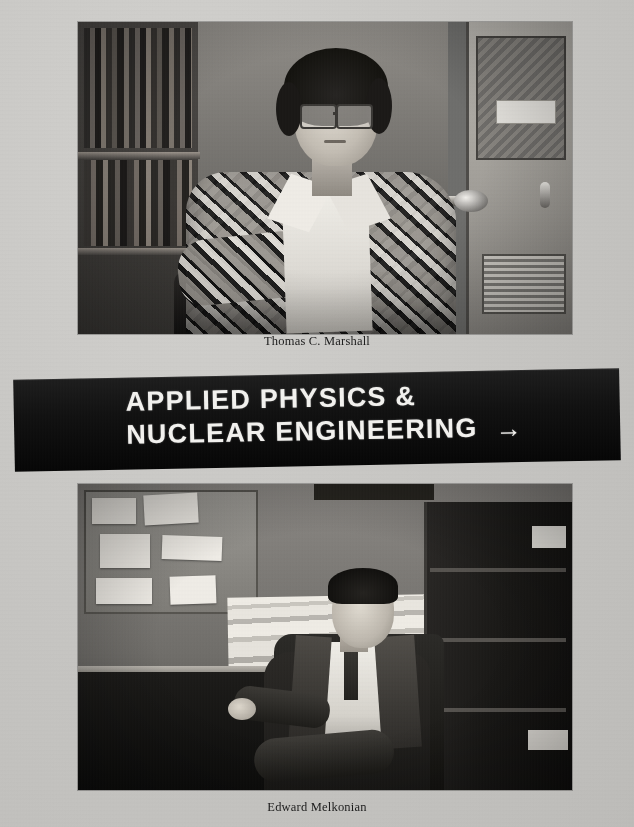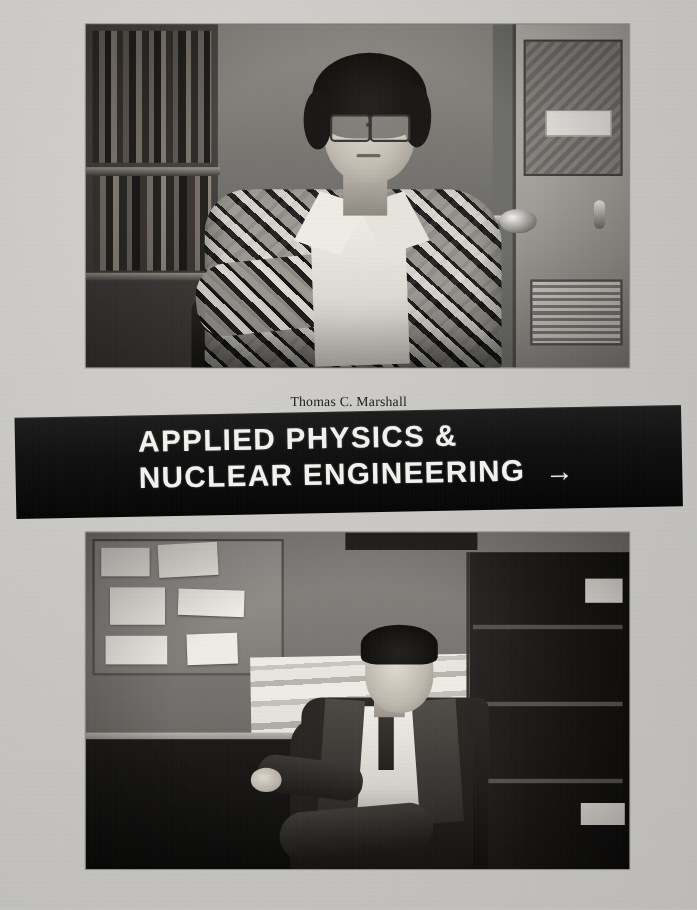--- a/index.html
+++ b/index.html
@@ -180,21 +180,21 @@
   
   .caption {
     position: absolute;
     left: 0; right: 0;
     text-align: center;
     font-family: "Liberation Serif", serif;
     font-size: 12.5px;
     color: #1b1b1b;
     letter-spacing: .2px;
   }
-  .caption-top { top: 358px; }
+  .caption-top { top: 334px; }
   .caption-bottom { top: 800px; }
 
   
   .sign {
     position: absolute;
     left: 14px;
     top: 374px;
     width: 606px;
     height: 92px;
     background: linear-gradient(180deg,#1d1d1d 0%,#111111 40%,#060606 100%);
@@ -408,15 +408,16 @@
     <div class="pb-tie"></div>
     <div class="pb-neck"></div>
     <div class="pb-head"></div>
     <div class="pb-hair"></div>
     <div class="pb-leg"></div>
     <div class="pb-armL"></div>
     <div class="pb-hand"></div>
     <div class="pb-vig"></div>
   </div>
 
+  <div class="caption caption-bottom">Edward Melkonian</div>
 
   <div class="grain"></div>
 </div>
 
 </body></html>

